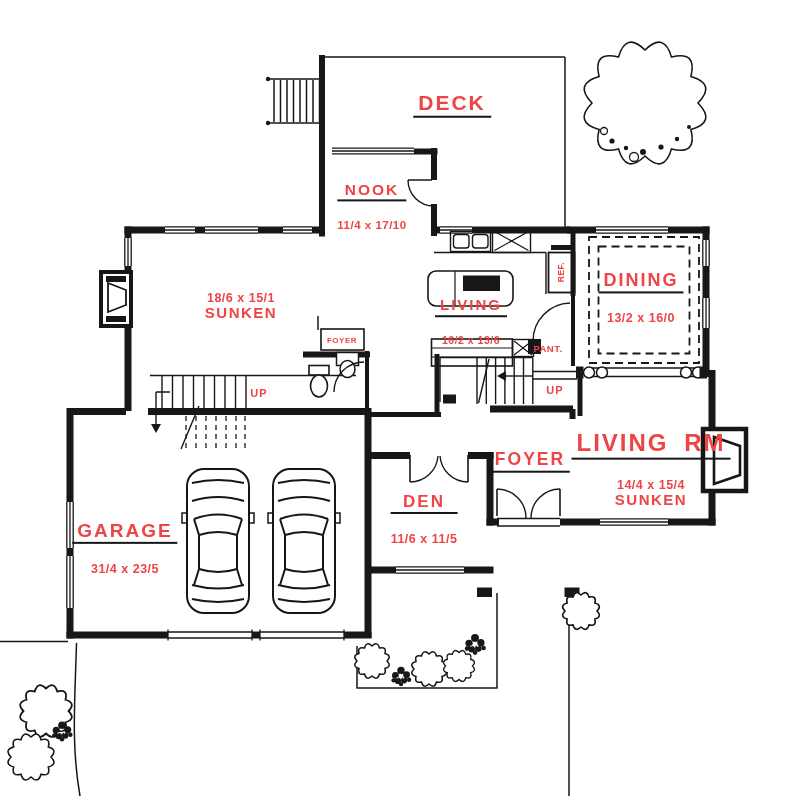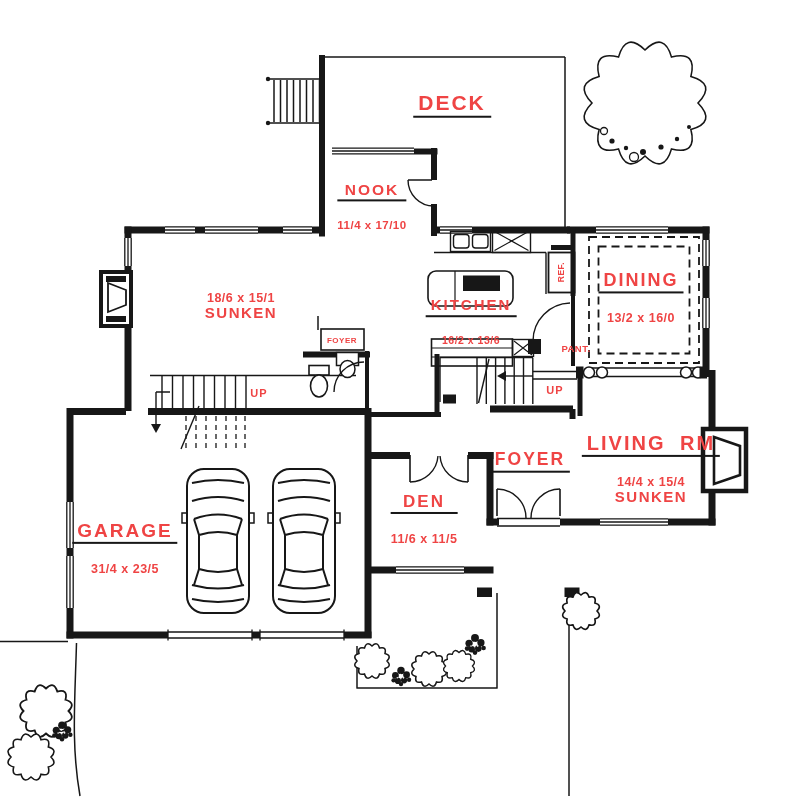--- a/index.html
+++ b/index.html
@@ -288,48 +288,48 @@
   <span class="rname" style="font-size:15.5px">NOOK</span>
   <span class="rdims" style="font-size:11.5px">11/4 x 17/10</span>
 </div>
 
 <div class="room-label" style="left:241px;top:297px">
   <span class="rdims">18/6 x 15/1</span>
   <span class="rnote">SUNKEN</span>
 </div>
 
 <div class="room-label" style="left:471px;top:322px">
-  <span class="rname" style="font-size:15px">KITCHEN</span>
+  <span class="rname" style="font-size:15px">LIVING</span>
   <span class="rdims" style="font-size:10.5px">16/2 x 13/6</span>
 </div>
 
 <div class="room-label" style="left:641px;top:298px">
   <span class="rname" style="font-size:18px">DINING</span>
   <span class="rdims">13/2 x 16/0</span>
 </div>
 
 <div class="room-label" style="left:651px;top:469px">
-  <span class="rname" style="font-size:20px">LIVING RM</span>
+  <span class="rname" style="font-size:24px">LIVING RM</span>
   <span class="rdims">14/4 x 15/4</span>
   <span class="rnote">SUNKEN</span>
 </div>
 
 <div class="room-label" style="left:530px;top:461px">
   <span class="rname" style="font-size:17.5px">FOYER</span>
 </div>
 
 <div class="room-label" style="left:424px;top:519px">
   <span class="rname" style="font-size:17px">DEN</span>
   <span class="rdims">11/6 x 11/5</span>
 </div>
 
 <div class="room-label" style="left:125px;top:548px">
   <span class="rname" style="font-size:19px">GARAGE</span>
   <span class="rdims">31/4 x 23/5</span>
 </div>
 
 <div class="tag" style="left:342px;top:340px;font-size:8px">FOYER</div>
 <div class="tag rot" style="left:561px;top:272px;font-size:8.5px">REF.</div>
-<div class="tag" style="left:576px;top:348px;font-size:9.5px">PANT.</div>
+<div class="tag" style="left:548px;top:348px;font-size:9.5px">PANT.</div>
 <div class="tag" style="left:259px;top:393px;font-size:11px;letter-spacing:1px">UP</div>
 <div class="tag" style="left:555px;top:390px;font-size:11px;letter-spacing:1px">UP</div>
 
 </div>
 
 </body></html>

